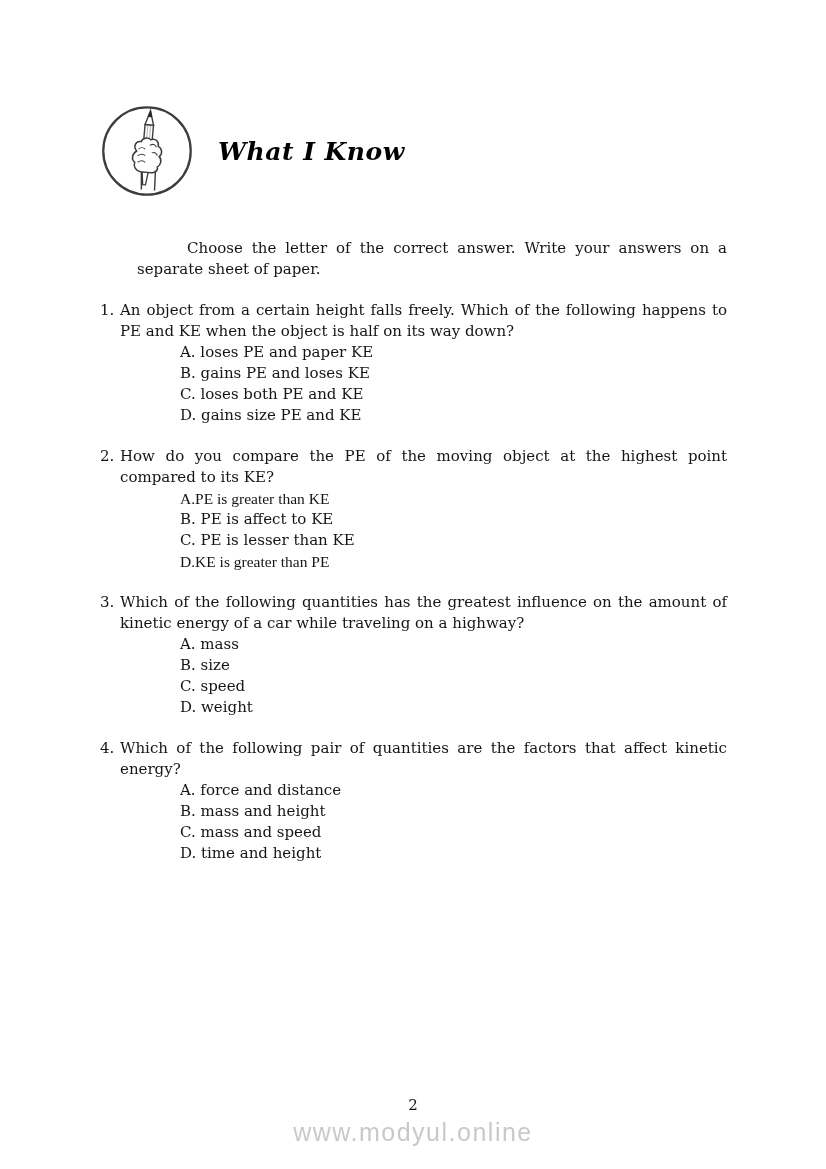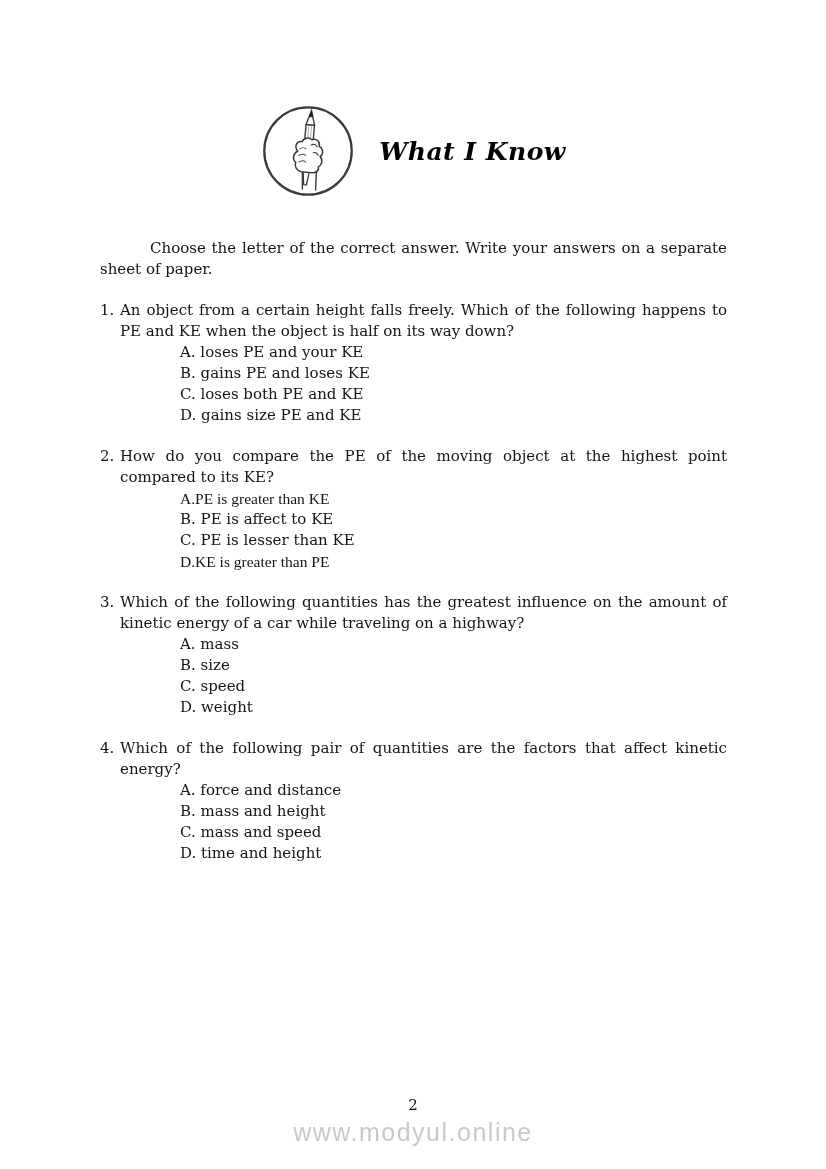--- a/index.html
+++ b/index.html
@@ -13,37 +13,37 @@
     overflow:hidden;
   }
   .content{
     position:absolute;
     left:100px; top:0; width:627px;
   }
   .header{
     margin-top:104px;
     display:flex;
     align-items:center;
-    justify-content:center;
   }
   .icon-wrap{width:94px;height:94px;flex:0 0 auto;}
   .page-title{
     margin-left:24px;
     font-size:25px;
     font-weight:bold;
     font-style:italic;
     letter-spacing:0.5px;
     color:#000;
   }
   .intro{
     margin-top:40px;
     font-size:15px;
     line-height:21px;
     text-align:justify;
     text-indent:50px;
+    margin-left:37px;
   }
   .question{ margin-top:20px; }
   .question:first-of-type{ margin-top:16px; }
   .qrow{
     position:relative;
     padding-left:20px;
     font-size:15px;
     line-height:21px;
     text-align:justify;
   }
@@ -117,21 +117,21 @@
     </div>
 
     <p class="intro">Choose the letter of the correct answer. Write your answers on a separate sheet of paper.</p>
 
     <div class="question">
       <div class="qrow">
         <span class="qnum">1.</span>
         <span>An object from a certain height falls freely. Which of the following happens to PE and KE when the object is half on its way down?</span>
       </div>
       <div class="opts">
-        <div class="opt">A. loses PE and your KE</div>
+        <div class="opt">A. loses PE and paper KE</div>
         <div class="opt">B. gains PE and loses KE</div>
         <div class="opt">C. loses both PE and KE</div>
         <div class="opt">D. gains size PE and KE</div>
       </div>
     </div>
 
     <div class="question">
       <div class="qrow">
         <span class="qnum">2.</span>
         <span>How do you compare the PE of the moving object at the highest point compared to its KE?</span>

